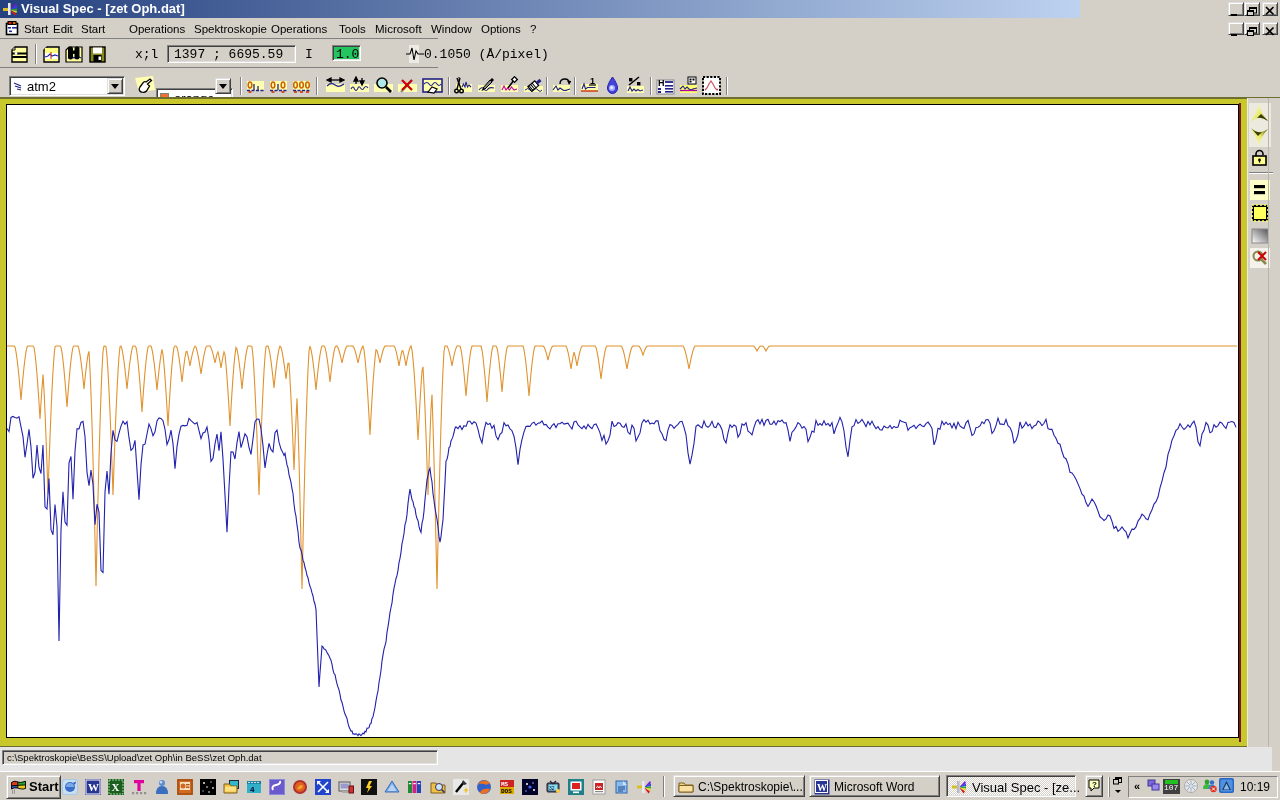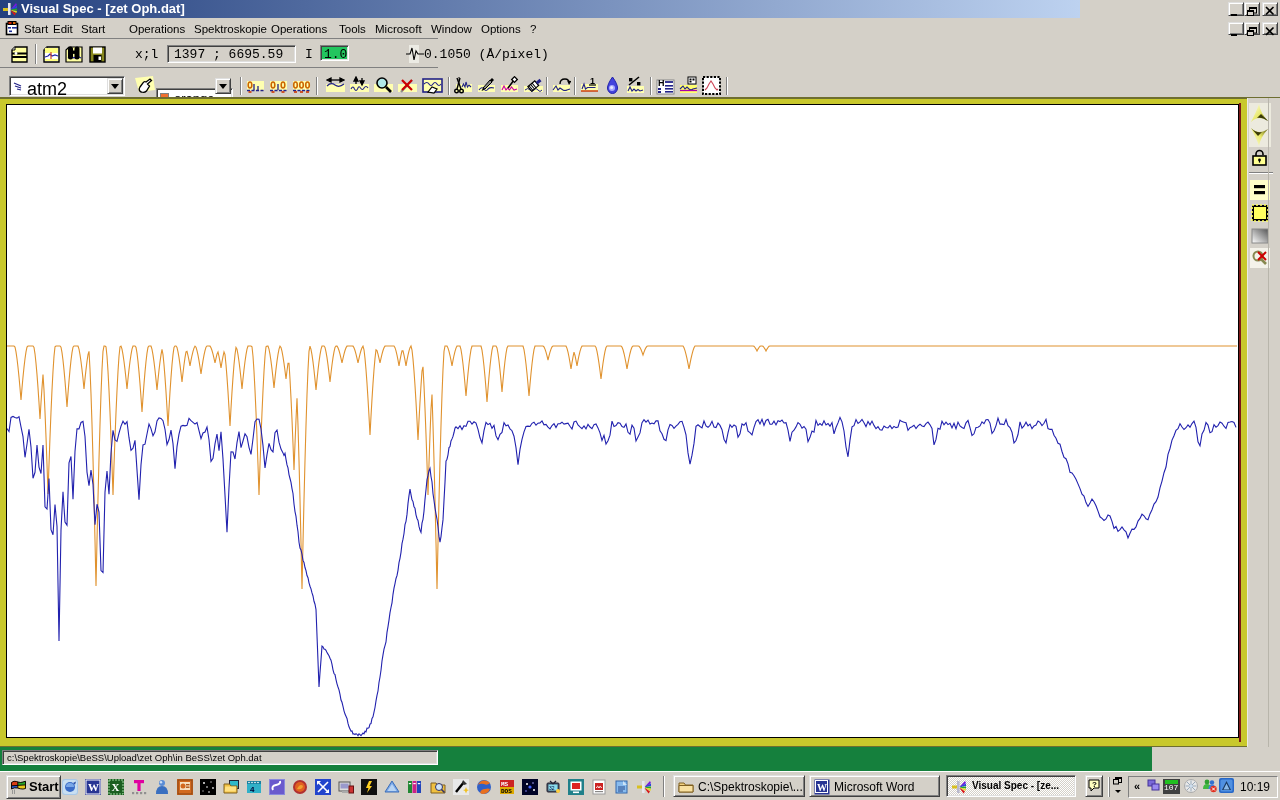--- a/index.html
+++ b/index.html
@@ -113,41 +113,41 @@
   <rect x="1" y="1" width="15" height="15" fill="#888820" stroke="#000" stroke-width="1.4"></rect>
   <rect x="4" y="1.5" width="9" height="6" fill="#fff"></rect>
   <rect x="4.5" y="9" width="8" height="7" fill="#000"></rect>
   <rect x="9.5" y="10.5" width="2.5" height="3.5" fill="#fff"></rect>
  </svg>
  <span class="abs" style="left:135px;top:8px;font-family:'Liberation Mono',monospace;font-size:13px">x;l</span>
  <div class="abs sunk" style="left:167px;top:6px;width:129px;height:18px;background:#d4d0c8">
   <span class="abs" style="left:6px;top:1px;font-family:'Liberation Mono',monospace;font-size:13px;white-space:pre">1397 ; 6695.59</span>
  </div>
  <span class="abs" style="left:305px;top:8px;font-family:'Liberation Mono',monospace;font-size:13px">I</span>
- <div class="abs sunk" style="left:320px;top:6px;width:29px;height:16px;background:#22c55e">
+ <div class="abs sunk" style="left:332px;top:6px;width:29px;height:16px;background:#22c55e">
   <span class="abs" style="left:3px;top:1px;font-family:'Liberation Mono',monospace;font-size:13px">1.0</span>
  </div>
  <svg class="abs" style="left:406px;top:6px" width="18" height="18" viewBox="0 0 18 18">
   <rect x="3" y="0" width="10" height="18" fill="#ecebe4"></rect>
   <path d="M0 9 L4 9 L6 3 L8 15 L10 6 L12 9 L18 9" fill="none" stroke="#000" stroke-width="1.1"></path>
  </svg>
  <span class="abs" style="left:424px;top:8px;font-family:'Liberation Mono',monospace;font-size:13px">0.1050 (Å/pixel)</span>
  <div class="abs" style="left:0px;top:28px;width:438px;height:1px;background:#808080"></div>
 </div>
 
 <div class="abs" style="left:0;top:68px;width:1280px;height:30px;background:#d4d0c8">
  <div class="abs sunk" style="left:9px;top:8px;width:116px;height:20px;background:#fff">
   <svg class="abs" style="left:3px;top:3px" width="12" height="12" viewBox="0 0 12 12">
         <g stroke="#222288" stroke-width="1.2" fill="none">
           <path d="M1 3 l7 3"></path>
           <path d="M2 6 l6 2"></path>
           <path d="M4 9 l4 1"></path>
         </g>
       </svg>
-  <span class="abs" style="left:17px;top:2px;font-size:18px">atm2</span>
+  <span class="abs" style="left:17px;top:2px;font-size:13px">atm2</span>
  </div>
  <div class="abs raised" style="left:107px;top:10px;width:16px;height:16px"><svg width="14" height="14">
         <polygon points="3,5 11,5 7,10" fill="#000"></polygon>
       </svg></div>
 
  <svg class="abs" style="left:133px;top:8px" width="22" height="20" viewBox="0 0 22 20">
   <polygon points="2,2 20,0 22,14 6,16" fill="#ffffb0"></polygon>
   <path d="M8 16 q-3 -2 -1 -5 l3 -4 q1 -2 3 -1 l4 -3 1.5 1.5 -4 3.5 2 2 -3 5 q-2 2 -5 1 z" fill="#fff" stroke="#000" stroke-width="1.3"></path>
  </svg>
  <div class="abs sunk" style="left:156px;top:20px;width:77px;height:36px;background:#fff">
@@ -412,21 +412,21 @@
   <circle cx="8" cy="8" r="4.5" fill="none" stroke="#888850" stroke-width="2"></circle>
   <line x1="11" y1="11" x2="16" y2="16" stroke="#888850" stroke-width="2.6"></line>
   <g stroke="#cc0000" stroke-width="2">
         <line x1="8" y1="4" x2="16" y2="12"></line>
         <line x1="16" y1="4" x2="8" y2="12"></line>
       </g>
  </svg>
  <div class="abs" style="left:21px;top:0;width:1px;height:649px;background:#b8b5ab"></div>
 </div>
 
-<div class="abs" style="left:0;top:747px;width:1152px;height:24px;background:#15803d">
+<div class="abs" style="left:0;top:747px;width:1272px;height:24px;background:#e5e5e5">
  <div class="abs sunk" style="left:2px;top:3px;width:436px;height:15px;background:#d4d0c8">
   <span class="abs" style="left:4px;top:1px;font-size:9.5px;white-space:pre">c:\Spektroskopie\BeSS\Upload\zet Oph\in BeSS\zet Oph.dat</span>
  </div>
 </div>
 
 <div class="abs" style="left:0;top:771px;width:1280px;height:29px;background:#d4d0c8;border-top:1px solid #fff">
  <div class="abs raised" style="left:6px;top:3px;width:55px;height:24px">
   <svg class="abs" style="left:3px;top:3px" width="17" height="16" viewBox="0 0 17 16">
    <path d="M1.5 3.5 Q4 1.5 6.5 2.5 L8 3 Q10.5 4 13 3 L15.5 2.2 L15.5 9.5 Q13 10.5 10.5 9.8 L7.5 9 Q4.5 8.2 1.5 10 Z" fill="#d83c14"></path>
    <path d="M8 3 Q10.5 4 13 3 L15.5 2.2 L15.5 6 L8 6.4 Z" fill="#28a428" stroke="none"></path>
@@ -641,21 +641,21 @@
  <div class="abs sunk" style="left:946px;top:3px;width:130px;height:22px;background:#d4d0c8;background-image:repeating-conic-gradient(#ffffff 0 25%,#d4d0c8 0 50%);background-size:2px 2px">
   <svg class="abs" style="left:5px;top:3px" width="16" height="16" viewBox="0 0 16 16">
         <rect x="0" y="6.5" width="5" height="3" fill="#d8c020"></rect>
         <rect x="5" y="2" width="2.6" height="12" fill="#b8b8cc"></rect>
         <polygon points="8,7.5 13,2 14,4 9,8" fill="#7718e0"></polygon>
         <polygon points="8,7.5 14,4.6 14,7 8.6,8" fill="#2848d8"></polygon>
         <polygon points="8,8 14,7.4 14,9.6 8.4,8.7" fill="#28a828"></polygon>
         <polygon points="8,8.5 14,10 13.4,12 8.2,9.1" fill="#e8d820"></polygon>
         <polygon points="8,8.9 13,12.6 11.6,14.4 7.8,9.5" fill="#d81818"></polygon>
       </svg>
-  <span class="abs" style="left:25px;top:4px;font-size:10px;font-weight:bold">Visual Spec - [ze...</span>
+  <span class="abs" style="left:25px;top:4px;font-size:13px;font-weight:normal">Visual Spec - [ze...</span>
  </div>
  <div class="abs raised" style="left:1085px;top:3px;width:18px;height:22px">
   <svg class="abs" style="left:1px;top:2px" width="14" height="16" viewBox="0 0 14 16">
         <path d="M2 2 h10 v8 h-5 l-3 3 v-3 h-2 z" fill="#ffffc0" stroke="#000"></path>
         <text x="5" y="9" font-size="8" font-weight="bold" fill="#000">?</text>
       </svg>
  </div>
  <div class="abs" style="left:1108px;top:5px;width:2px;height:20px;border-left:1px solid #fff;border-right:1px solid #808080"></div>
  <svg class="abs" style="left:1112px;top:4px" width="12" height="20" viewBox="0 0 12 20">
       <g fill="none" stroke="#000">

